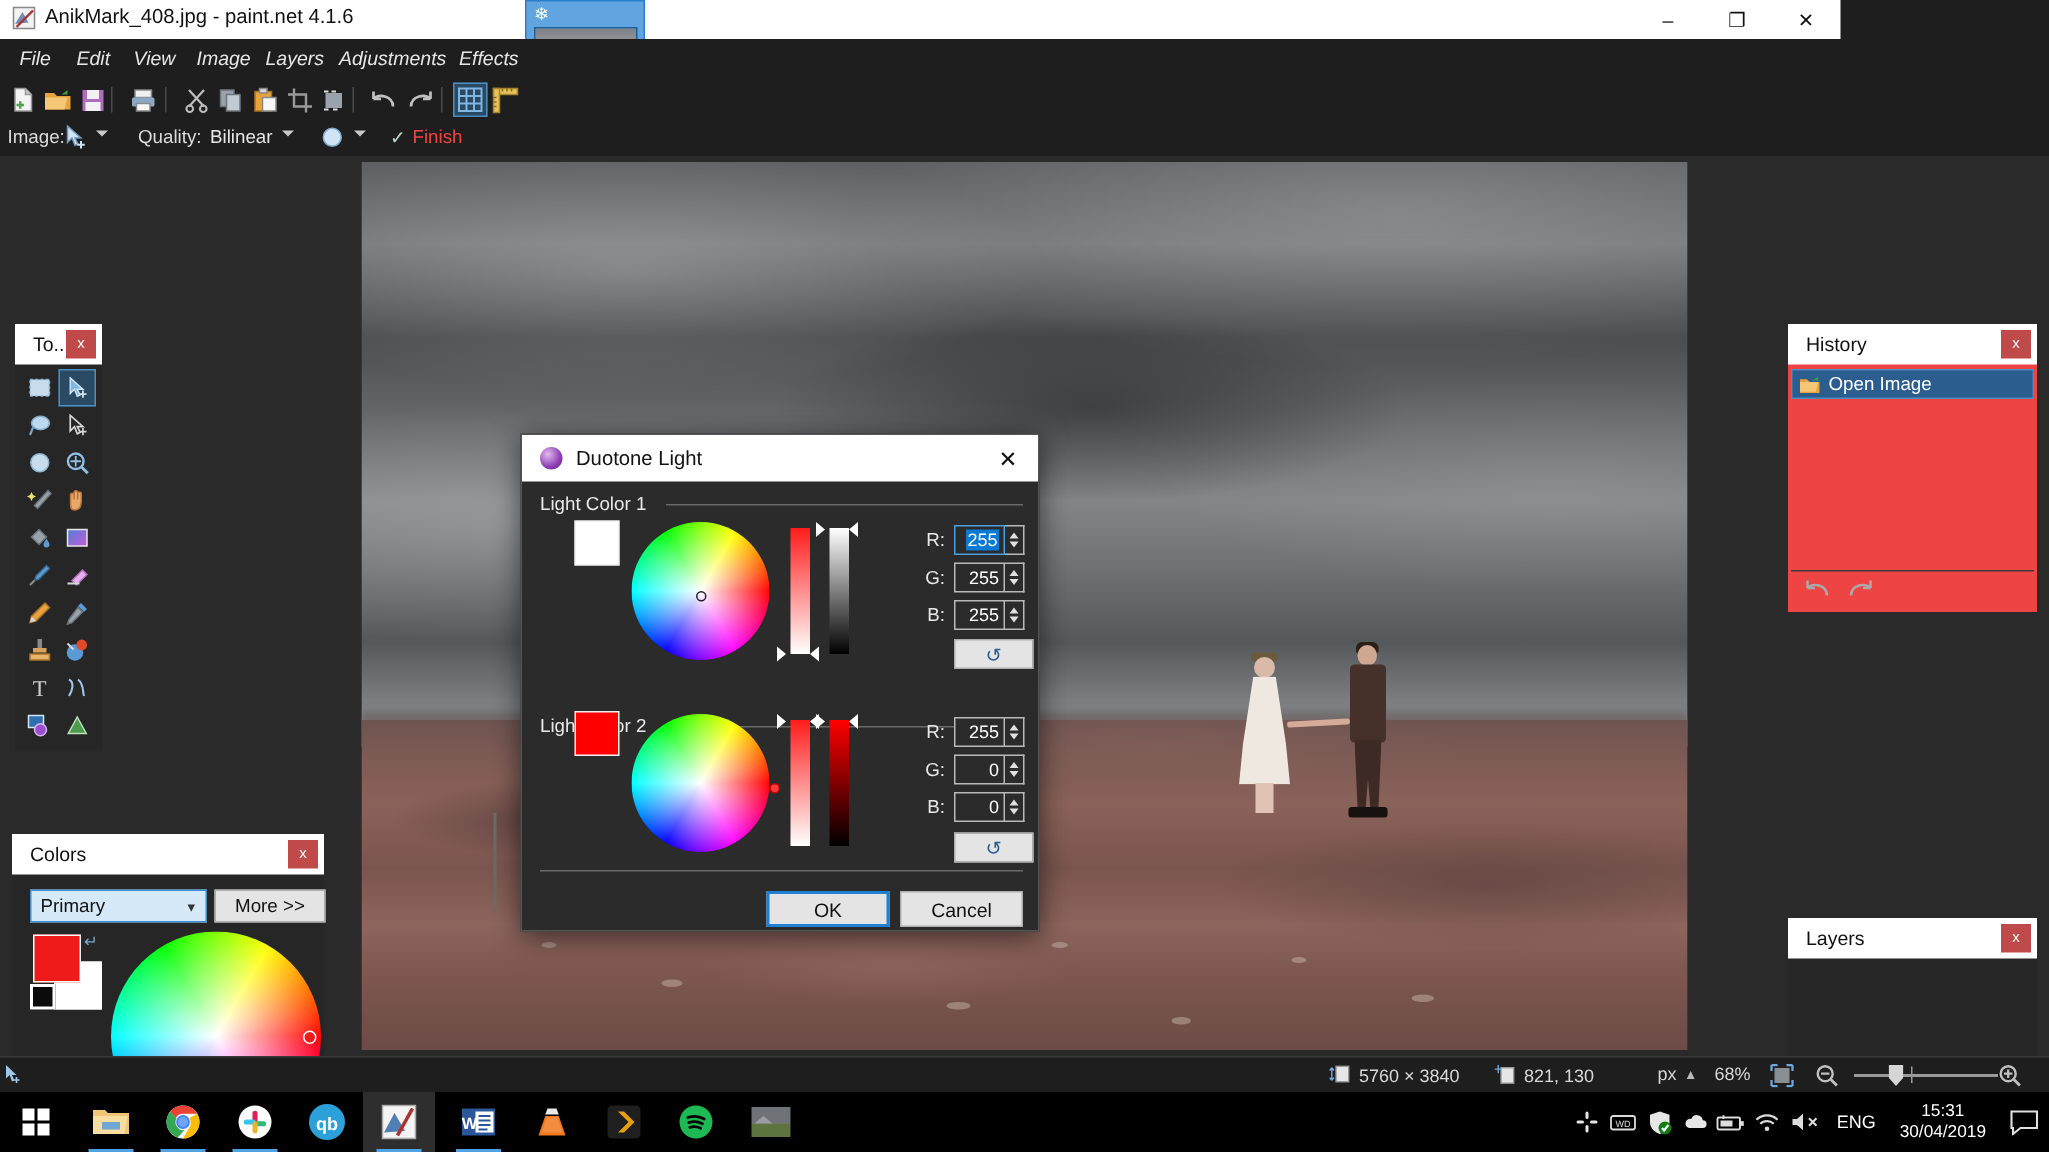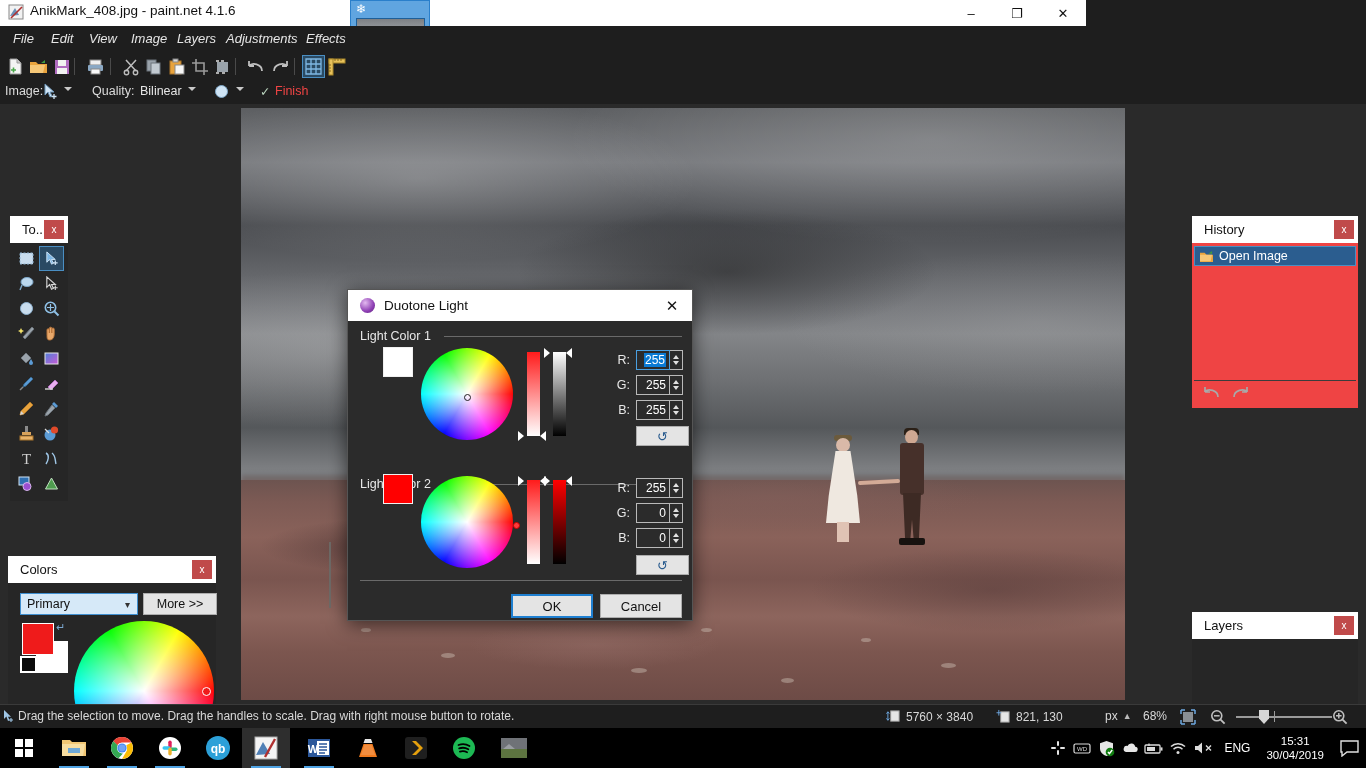--- a/index.html
+++ b/index.html
@@ -4,21 +4,21 @@
 <style>
   * { box-sizing: border-box; margin:0; padding:0; }
   html,body {
     width:1366px; height:768px; overflow:hidden;
     font-family:"Liberation Sans", sans-serif;
     background:#1e1e1e;
   }
   #app { position:relative; width:1366px; height:768px; }
 
   
-  .titlebar { position:absolute; left:0; top:0; width:1086px; height:26px; background:#ffffff; }
+  .titlebar { position:absolute; left:0; top:0; width:1227px; height:26px; background:#ffffff; }
   .title-icon { position:absolute; left:8px; top:4px; width:17px; height:17px; }
   .title-text { position:absolute; left:30px; top:3px; font-size:13.5px; color:#111; white-space:nowrap; }
   .win-btn { position:absolute; top:0; width:46px; height:26px; display:flex; align-items:center; justify-content:center; color:#111; font-size:13px; }
   .win-btn.min { right:92px; } .win-btn.max { right:46px; } .win-btn.close { right:0; }
 
   
   .thumbstrip { position:absolute; left:350px; top:0px; width:80px; height:75px;
      background:#60a5e0; border:1px solid #2a7fcb; }
   .thumbstrip .tbimg { position:absolute; left:5px; top:17px; width:69px; height:51px; border:1px solid #1d5f99;
      background:linear-gradient(to bottom,#8e9196 0%,#6a6d72 38%,#53585c 52%,#5c7340 64%,#6f8a4a 100%); overflow:hidden; }
@@ -709,21 +709,20 @@
     </div>
   </div>
 
   <div class="statusbar">
     <div style="position:absolute;left:2px;top:4px">
       <svg width="14" height="15" viewBox="0 0 14 15">
           <path d="M2 1v9l2.4-2.4L6 12l1.6-.7-1.6-3.6H9z" fill="#9fc6e6"></path>
           <path d="M9 9v4M7 11h4" stroke="#9fc6e6" stroke-width="1.1"></path>
         </svg>
     </div>
-    <div class="sb-text">Drag the selection to move. Drag the handles to scale. Drag with right mouse button to rotate.</div>
 
     <div class="sb-grp" style="left:886px">
       <svg width="15" height="15" viewBox="0 0 16 16">
           <rect x="5" y="2" width="9" height="11" fill="#e6e6e6" stroke="#9a9a9a"></rect>
           <path d="M2 3v9M2 12l-1.5-2M2 12l1.5-2M2 3l-1.5 2M2 3l1.5 2" stroke="#6ea8e0" stroke-width="1"></path>
         </svg>
       <span>5760 × 3840</span>
     </div>
     <div class="sb-grp" style="left:996px">
       <svg width="15" height="15" viewBox="0 0 16 16">

